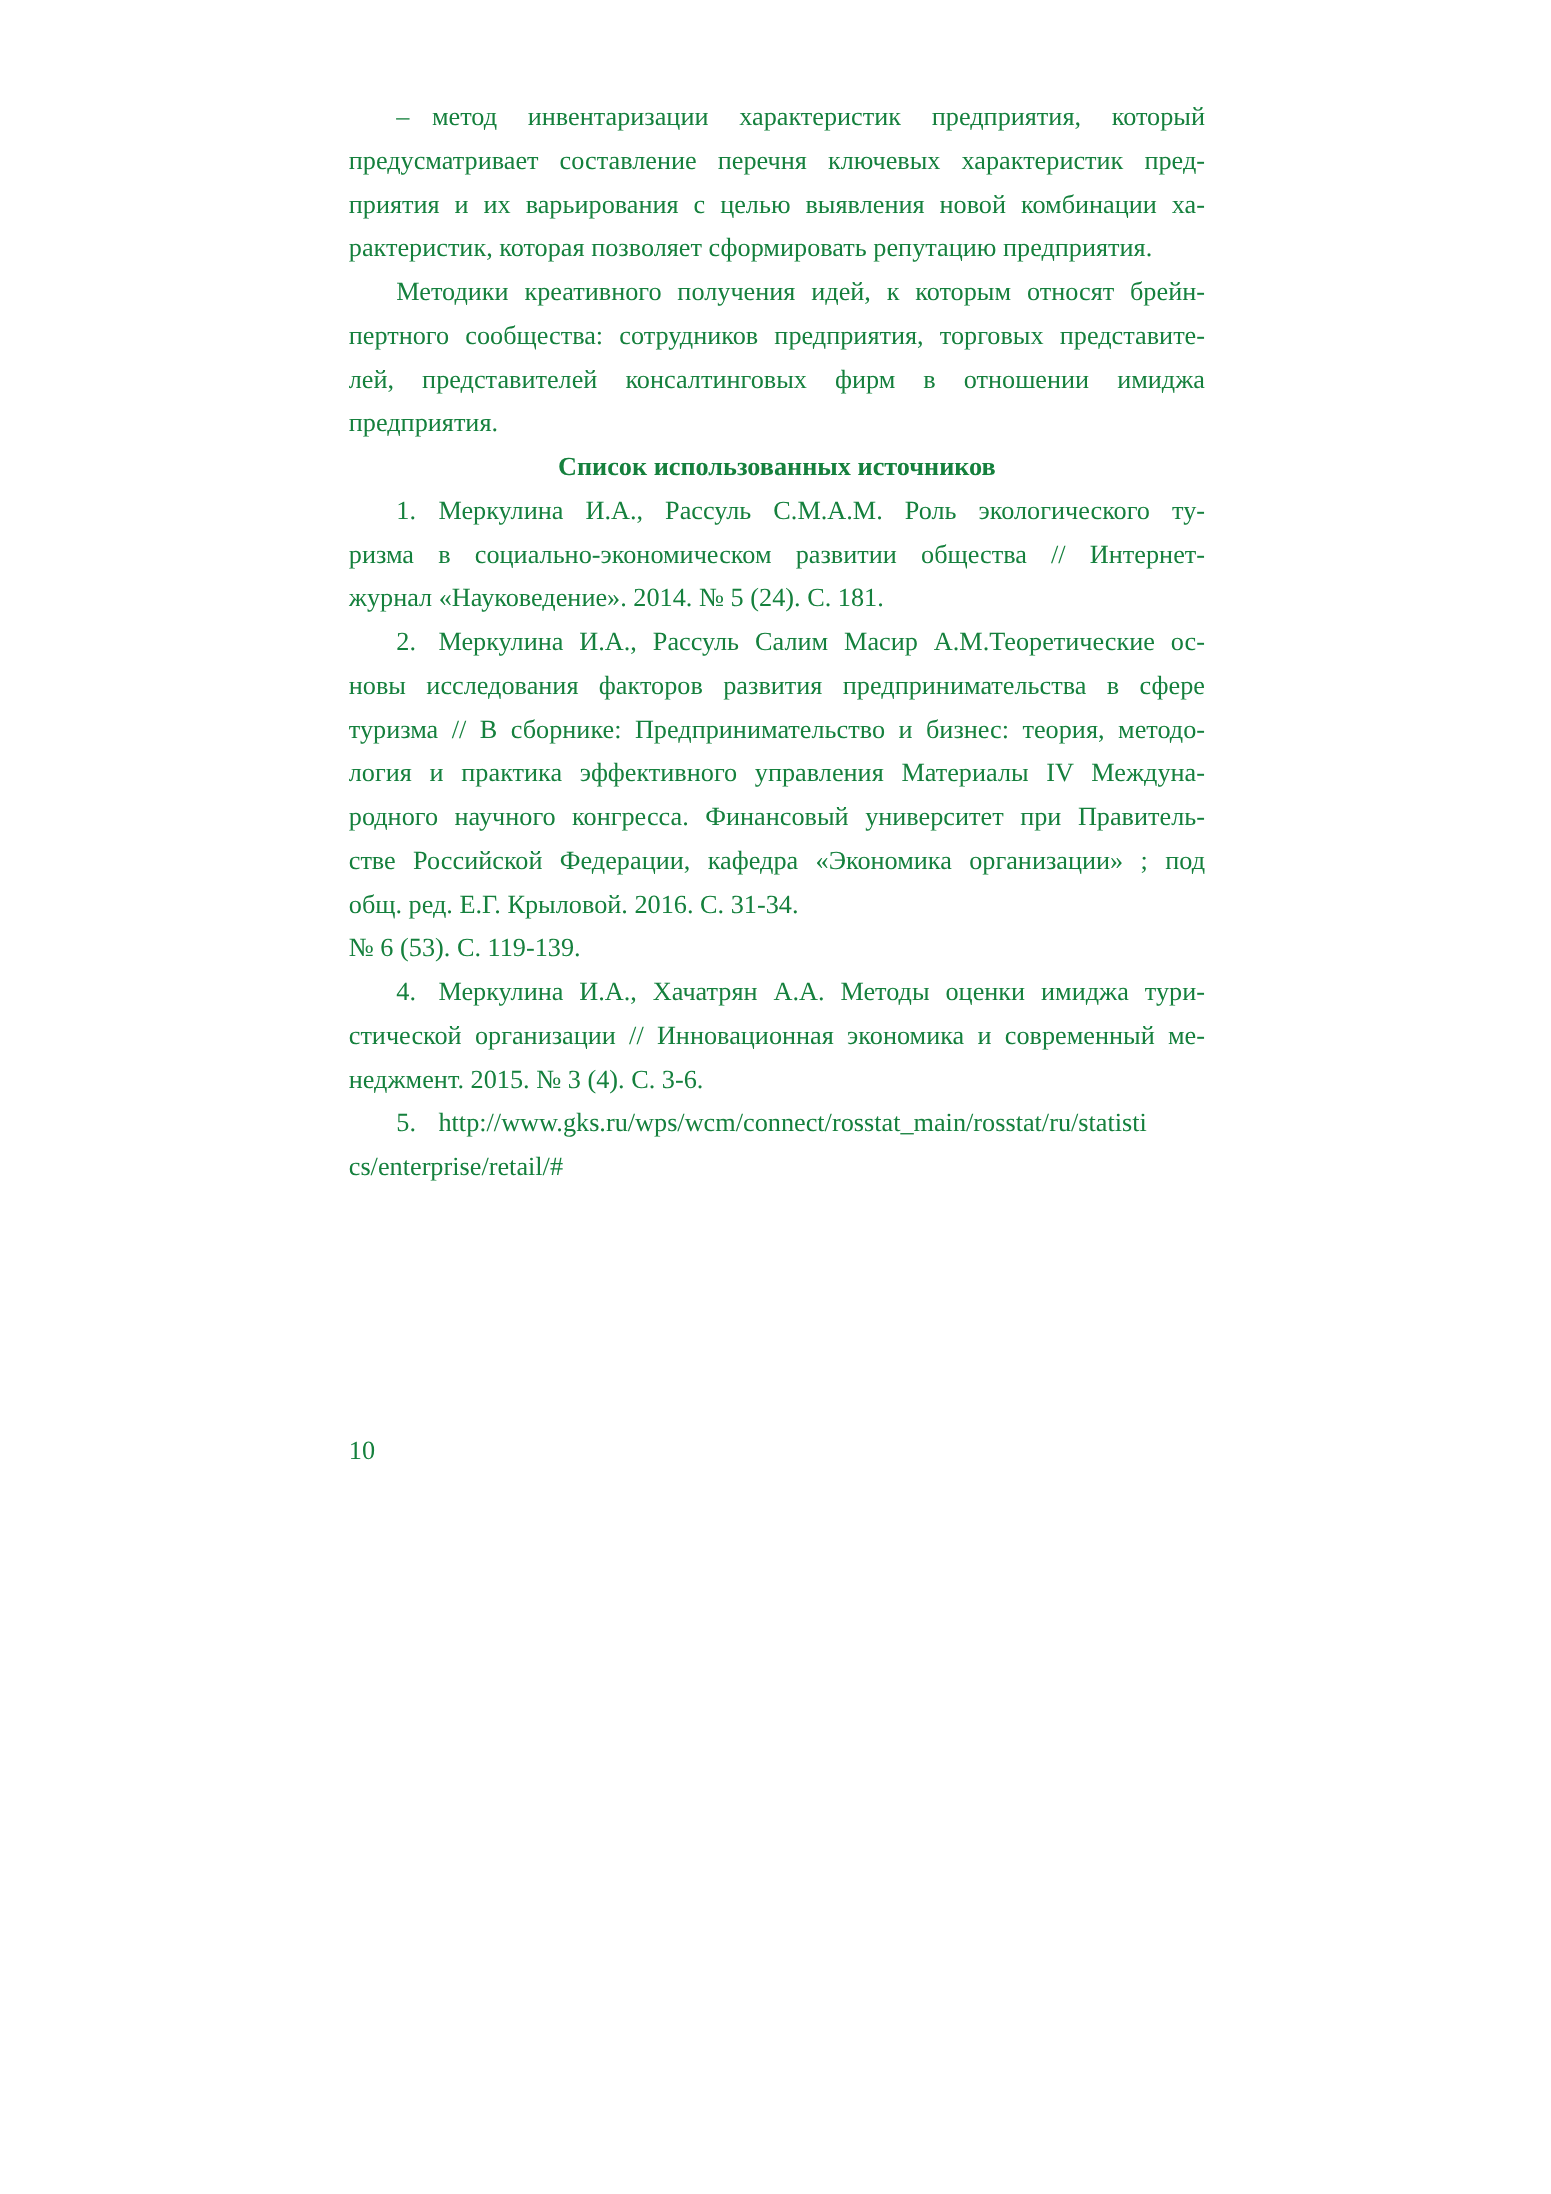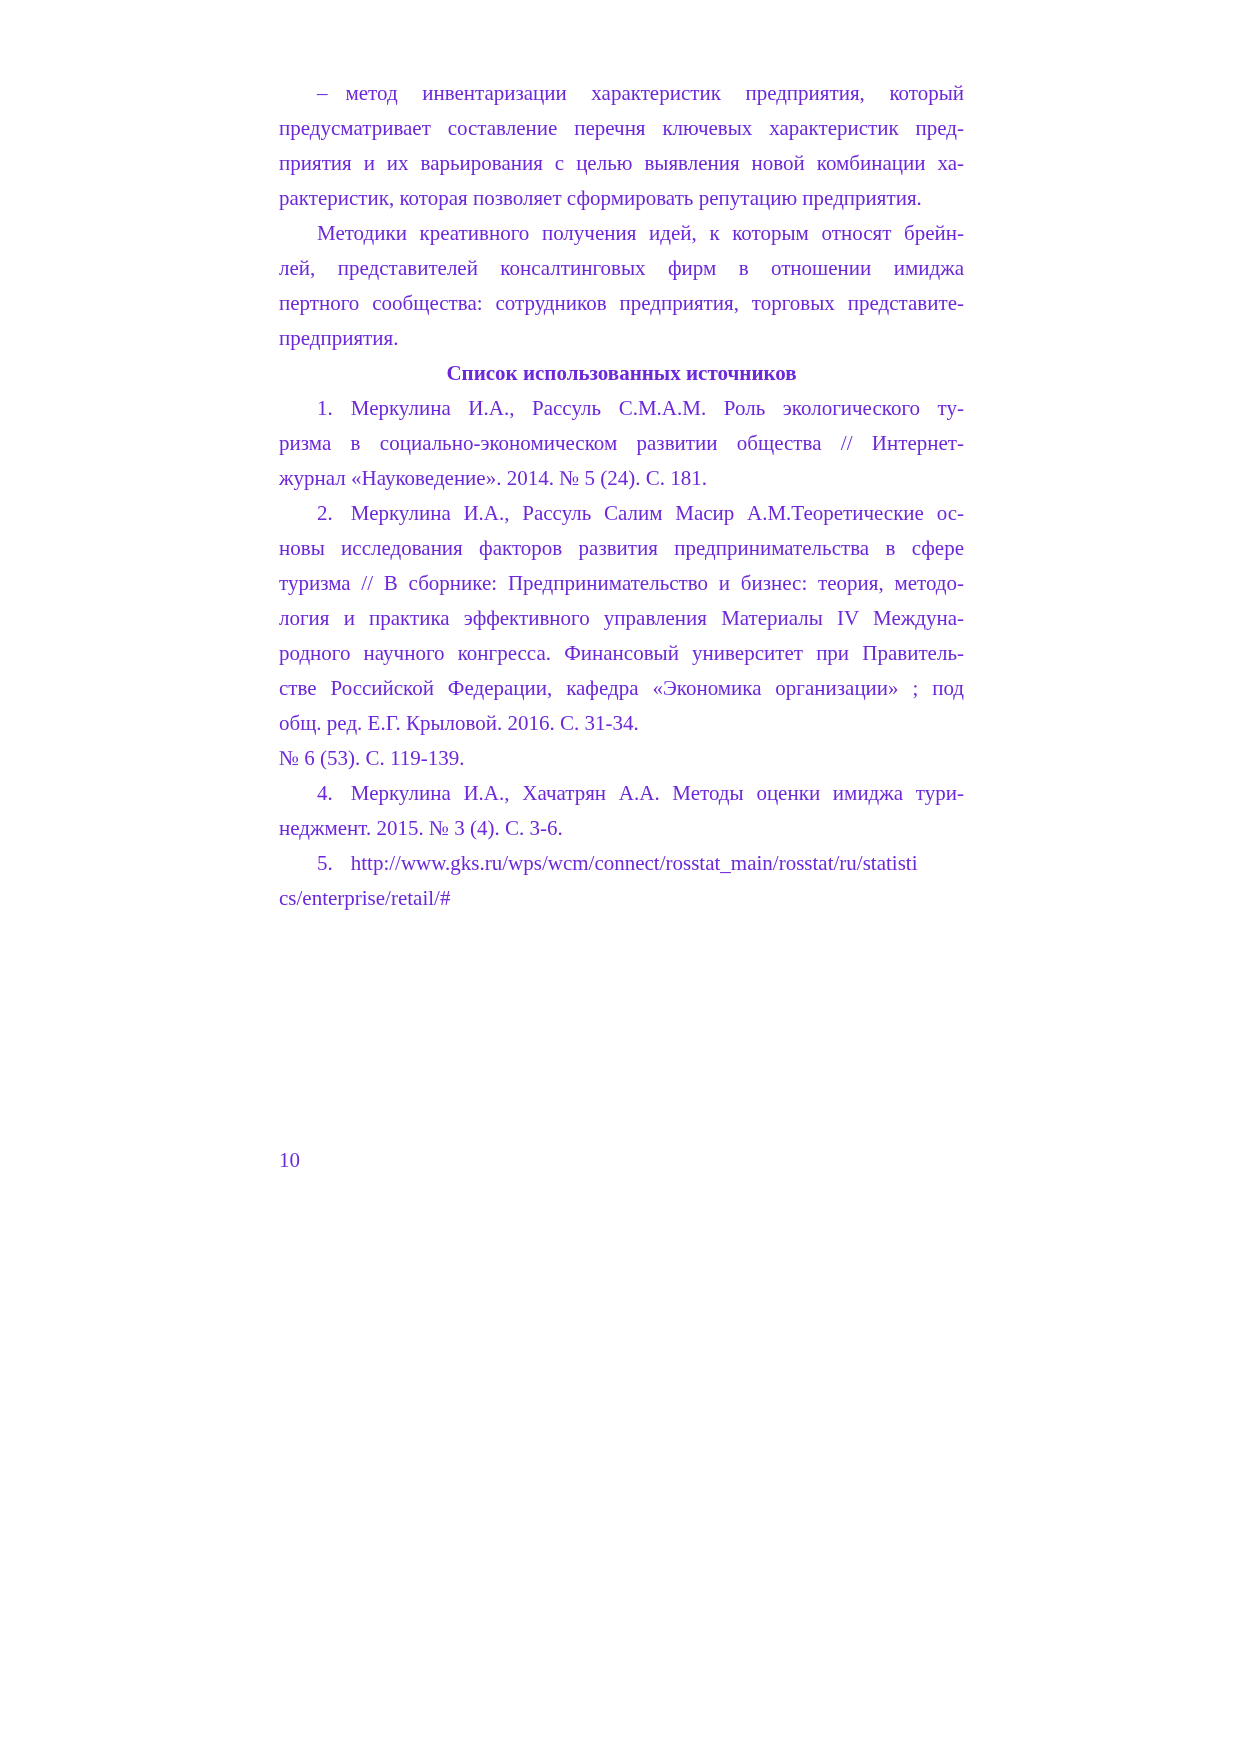--- a/index.html
+++ b/index.html
@@ -7,21 +7,21 @@
     padding: 0;
     background: #e8e8e8;
   }
   .page {
     position: relative;
     width: 1241px;
     height: 1755px;
     margin: 0 auto;
     background: #ffffff;
     font-family: "Liberation Serif", "DejaVu Serif", serif;
-    color: #6d28d9;
+    color: #15803d;
     overflow: hidden;
   }
   .text-block {
     position: absolute;
     left: 279px;
     top: 76px;
     width: 685px;
     font-size: 21px;
     line-height: 35px;
   }
@@ -65,22 +65,22 @@
 
 <div class="page">
   <div class="text-block">
 
     <div class="line first"><span class="marker">–</span><span>метод инвентаризации характеристик предприятия, который</span></div>
     <div class="line">предусматривает составление перечня ключевых характеристик пред-</div>
     <div class="line">приятия и их варьирования с целью выявления новой комбинации ха-</div>
     <div class="line last">рактеристик, которая позволяет сформировать репутацию предприятия.</div>
 
     <div class="line first">Методики креативного получения идей, к которым относят брейн-</div>
+    <div class="line">пертного сообщества: сотрудников предприятия, торговых представите-</div>
     <div class="line">лей, представителей консалтинговых фирм в отношении имиджа</div>
-    <div class="line">пертного сообщества: сотрудников предприятия, торговых представите-</div>
     <div class="line last">предприятия.</div>
 
     <div class="heading-line">Список использованных источников</div>
 
     <div class="reference">
       <div class="line first"><span class="marker">1.</span><span>Меркулина И.А., Рассуль С.М.А.М. Роль экологического ту-</span></div>
       <div class="line">ризма в социально-экономическом развитии общества // Интернет-</div>
       <div class="line last">журнал «Науковедение». 2014. № 5 (24). С. 181.</div>
     </div>
 
@@ -93,20 +93,21 @@
       <div class="line">стве Российской Федерации, кафедра «Экономика организации» ; под</div>
       <div class="line last">общ. ред. Е.Г. Крыловой. 2016. С. 31-34.</div>
     </div>
 
     <div class="reference">
       <div class="line last">№ 6 (53). С. 119-139.</div>
     </div>
 
     <div class="reference">
       <div class="line first"><span class="marker">4.</span><span>Меркулина И.А., Хачатрян А.А. Методы оценки имиджа тури-</span></div>
+      <div class="line">стической организации // Инновационная экономика и современный ме-</div>
       <div class="line last">неджмент. 2015. № 3 (4). С. 3-6.</div>
     </div>
 
     <div class="reference">
       <div class="line first last"><span class="marker">5.</span><span>http://www.gks.ru/wps/wcm/connect/rosstat_main/rosstat/ru/statisti</span></div>
       <div class="line last">cs/enterprise/retail/#</div>
     </div>
 
   </div>
 

